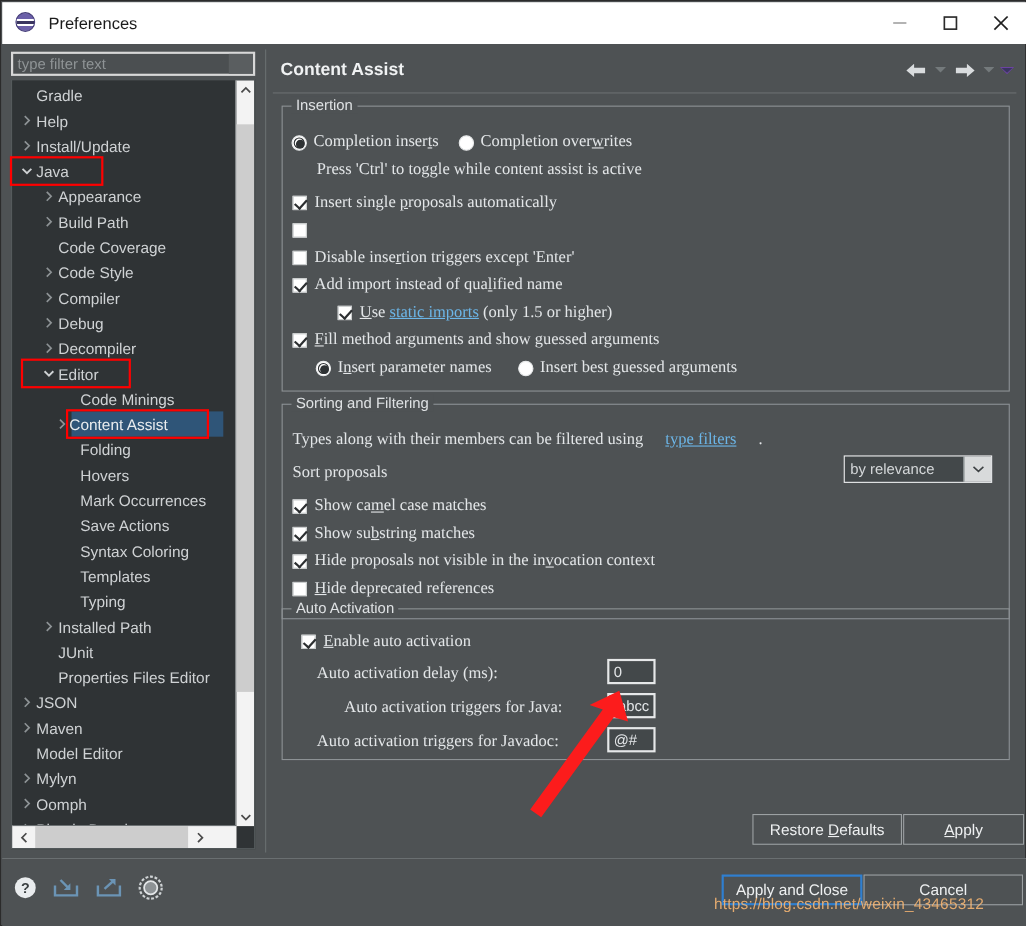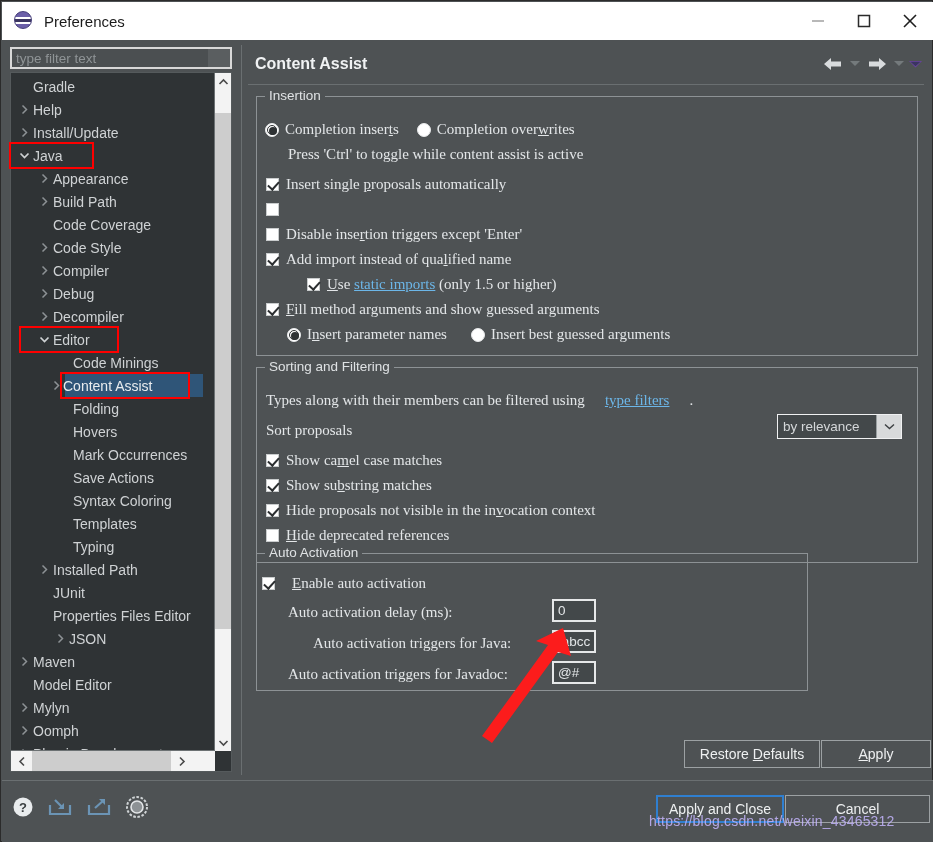--- a/index.html
+++ b/index.html
@@ -113,21 +113,21 @@
     position:absolute;height:28px;border:1px solid #9ca1a3;box-sizing:border-box;background:#4e5254;
     display:flex;align-items:center;justify-content:center;font-size:14px;color:#eef0f1;
   }
   .btn.primary{border:2px solid #2f7fd0;}
   .sep{position:absolute;left:1px;top:779px;width:931px;height:1px;background:#6a6f71;}
 
   .botbar{position:absolute;left:1px;top:780px;width:931px;height:61px;background:#4e5254;}
   .toolicons{position:absolute;left:10px;top:14px;display:flex;align-items:center;gap:13px;}
 
   .wm{
-    position:absolute;left:648px;top:812px;font-size:14px;color:#c4b5fd;opacity:.85;white-space:nowrap;
+    position:absolute;left:648px;top:812px;font-size:14px;color:#fdba74;opacity:.85;white-space:nowrap;
     letter-spacing:.2px;
   }
 
   
   .redbox{position:absolute;border:2px solid #ff0000;box-sizing:border-box;pointer-events:none;}
   .redarrow{position:absolute;pointer-events:none;}
 </style>
 </head>
 <body>
 
@@ -303,21 +303,21 @@
             <span class="tlabel">Installed Path</span>
           </div>
           <div class="trow" style="padding-left: 26px;">
             <span class="arrow"></span>
             <span class="tlabel">JUnit</span>
           </div>
           <div class="trow" style="padding-left: 26px;">
             <span class="arrow"></span>
             <span class="tlabel">Properties Files Editor</span>
           </div>
-          <div class="trow" style="padding-left: 6px; margin-left: 36px;">
+          <div class="trow" style="padding-left: 6px;">
             <span class="arrow">
               <svg width="9" height="11" viewBox="0 0 9 11">
                 <polyline points="2.5,1.5 6.5,5.5 2.5,9.5" fill="none" stroke="#8d9295" stroke-width="1.5"></polyline>
               </svg>
             </span>
             <span class="tlabel">JSON</span>
           </div>
           <div class="trow" style="padding-left: 6px;">
             <span class="arrow">
               <svg width="9" height="11" viewBox="0 0 9 11">
@@ -469,21 +469,21 @@
     <div class="group" style="left:14px;top:322px;width:662px;height:196px;">
       <div class="glegend">Sorting and Filtering</div>
 
       <div class="row" style="position:absolute;left:9px;top:20px;gap:20px;">
         <span>Types along with their members can be filtered using </span>
           <span class="lnk">type filters</span>
           <span>.</span>
       </div>
 
       <div class="row" style="position:absolute;left:9px;top:50px;">Sort proposals</div>
-      <div class="combo" style="right:15px;top:46px;width:125px;">
+      <div class="combo" style="right:15px;top:46px;width:135px;">
         <span class="cval">by relevance</span>
         <span class="carr">
           <svg width="11" height="7" viewBox="0 0 11 7">
               <polyline points="1,1.5 5.5,5.5 10,1.5" fill="none" stroke="#3d4143" stroke-width="1.4"></polyline>
             </svg>
         </span>
       </div>
 
       <div class="row" style="position:absolute;left:9px;top:80px;">
         <span class="cb on"></span>
@@ -496,24 +496,24 @@
       <div class="row" style="position:absolute;left:9px;top:130px;">
         <span class="cb on"></span>
         <span>Hide proposals not visible in the in<span class="u">v</span>ocation context</span>
       </div>
       <div class="row" style="position:absolute;left:9px;top:155px;">
         <span class="cb"></span>
         <span><span class="u">H</span>ide deprecated references</span>
       </div>
     </div>
 
-    <div class="group" style="left:14px;top:508px;width:552px;height:138px;">
+    <div class="group" style="left:14px;top:508px;width:662px;height:138px;">
       <div class="glegend">Auto Activation</div>
 
-      <div class="row" style="position:absolute;left:5px;top:17px;gap:10px;">
+      <div class="row" style="position:absolute;left:17px;top:17px;">
         <span class="cb on"></span>
         <span><span class="u">E</span>nable auto activation</span>
       </div>
 
       <div class="row" style="position:absolute;left:31px;top:46px;">Auto activation delay (ms):</div>
       <div class="tfield" style="position:absolute;left:295px;top:45px;width:44px;">0</div>
 
       <div class="row" style="position:absolute;left:31px;top:77px;margin-left:25px;">Auto activation triggers for Java:</div>
       <div class="tfield" style="position:absolute;left:295px;top:76px;width:44px;">.abcc</div>
 

